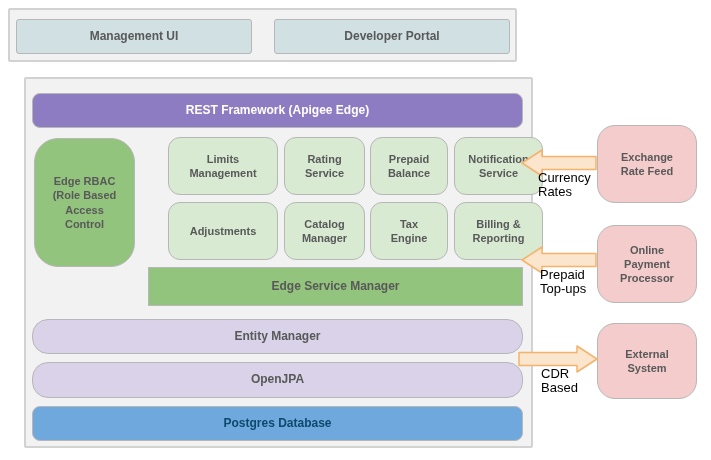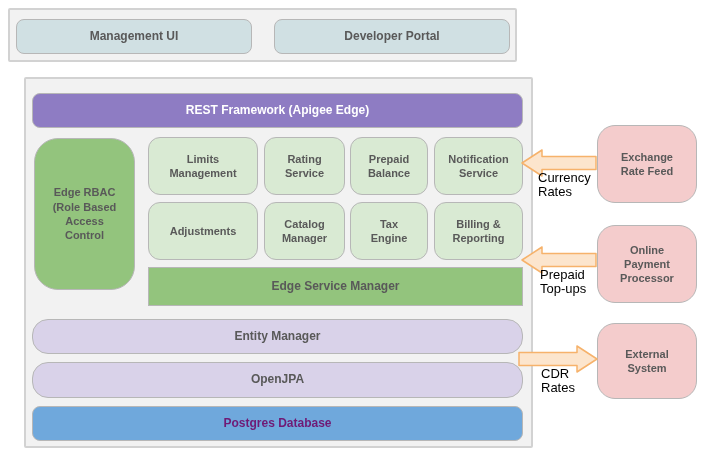--- a/index.html
+++ b/index.html
@@ -15,27 +15,27 @@
     border:2px solid #d2d2d2;
     border-radius:2px;
   }
   .box{
     display:flex;align-items:center;justify-content:center;
     text-align:center;
     font-weight:bold;color:#595959;
     border:1.5px solid #b7b7b7;
     line-height:1.3;
   }
-  .cyan{background:#d0e0e3;border-radius:8px;font-size:12px;}
+  .cyan{background:#d0e0e3;border-radius:3px;font-size:12px;}
   .purplebar{background:#8e7cc3;border-radius:8px;color:#ffffff;font-size:12px;}
   .rbac{background:#93c47d;border-radius:24px;font-size:11px;padding:0 8px;}
-  .svc{background:#d9ead3;border-radius:12px;font-size:11px;padding:0 12px;}
+  .svc{background:#d9ead3;border-radius:12px;font-size:11px;padding:0 12px;margin-left:20px;}
   .greenbar{background:#93c47d;border-radius:0;font-size:12px;}
   .lavbar{background:#d9d2e9;border-radius:16px;font-size:12px;}
-  .bluebar{background:#6fa8dc;border-radius:8px;color:#701a75;font-size:12px;}
+  .bluebar{background:#6fa8dc;border-radius:8px;color:#0c4a6e;font-size:12px;}
   .pink{background:#f4cccc;border-radius:18px;font-size:11px;padding:14px 10px;}
   .rbac span{display:block;}
   .arrow-label{
     position:absolute;color:#000000;font-size:13px;line-height:14px;
     font-weight:normal;white-space:normal;
   }
   svg{display:block;}
 </style>
 </head>
 <body>
@@ -48,21 +48,21 @@
     <span>Developer Portal</span>
   </div>
 </div>
 
 <div class="abs panel" style="left:24px;top:77px;width:509px;height:371px;">
 
   <div class="abs box purplebar" style="left:6px;top:14px;width:491px;height:35px;">
     <span>REST Framework (Apigee Edge)</span>
   </div>
 
-  <div class="abs box rbac" style="left:8px;top:59px;width:101px;height:152px;">
+  <div class="abs box rbac" style="left:8px;top:59px;width:101px;height:129px;">
     <div>
       <span>Edge RBAC</span>
       <span>(Role Based</span>
       <span>Access</span>
       <span>Control</span>
     </div>
   </div>
 
   <div class="abs box svc" style="left:122px;top:58px;width:110px;height:58px;">
     <span>Limits Management</span>
@@ -129,13 +129,13 @@
     <polygon points="1,14 21,1 21,7.5 75,7.5 75,20.5 21,20.5 21,27" fill="#fce5cd" stroke="#f6b26b" stroke-width="1.5" stroke-linejoin="round"></polygon>
   </svg>
 </div>
 <div class="arrow-label" style="left:540px;top:268px;width:52px;">Prepaid Top-ups</div>
 
 <div class="abs" style="left:518px;top:345px;">
   <svg width="80" height="28" viewBox="0 0 80 28">
     <polygon points="79,14 59,1 59,7.5 1,7.5 1,20.5 59,20.5 59,27" fill="#fce5cd" stroke="#f6b26b" stroke-width="1.5" stroke-linejoin="round"></polygon>
   </svg>
 </div>
-<div class="arrow-label" style="left:541px;top:367px;width:36px;">CDR Rates</div>
+<div class="arrow-label" style="left:541px;top:367px;width:36px;">CDR Based</div>
 
 </body></html>

